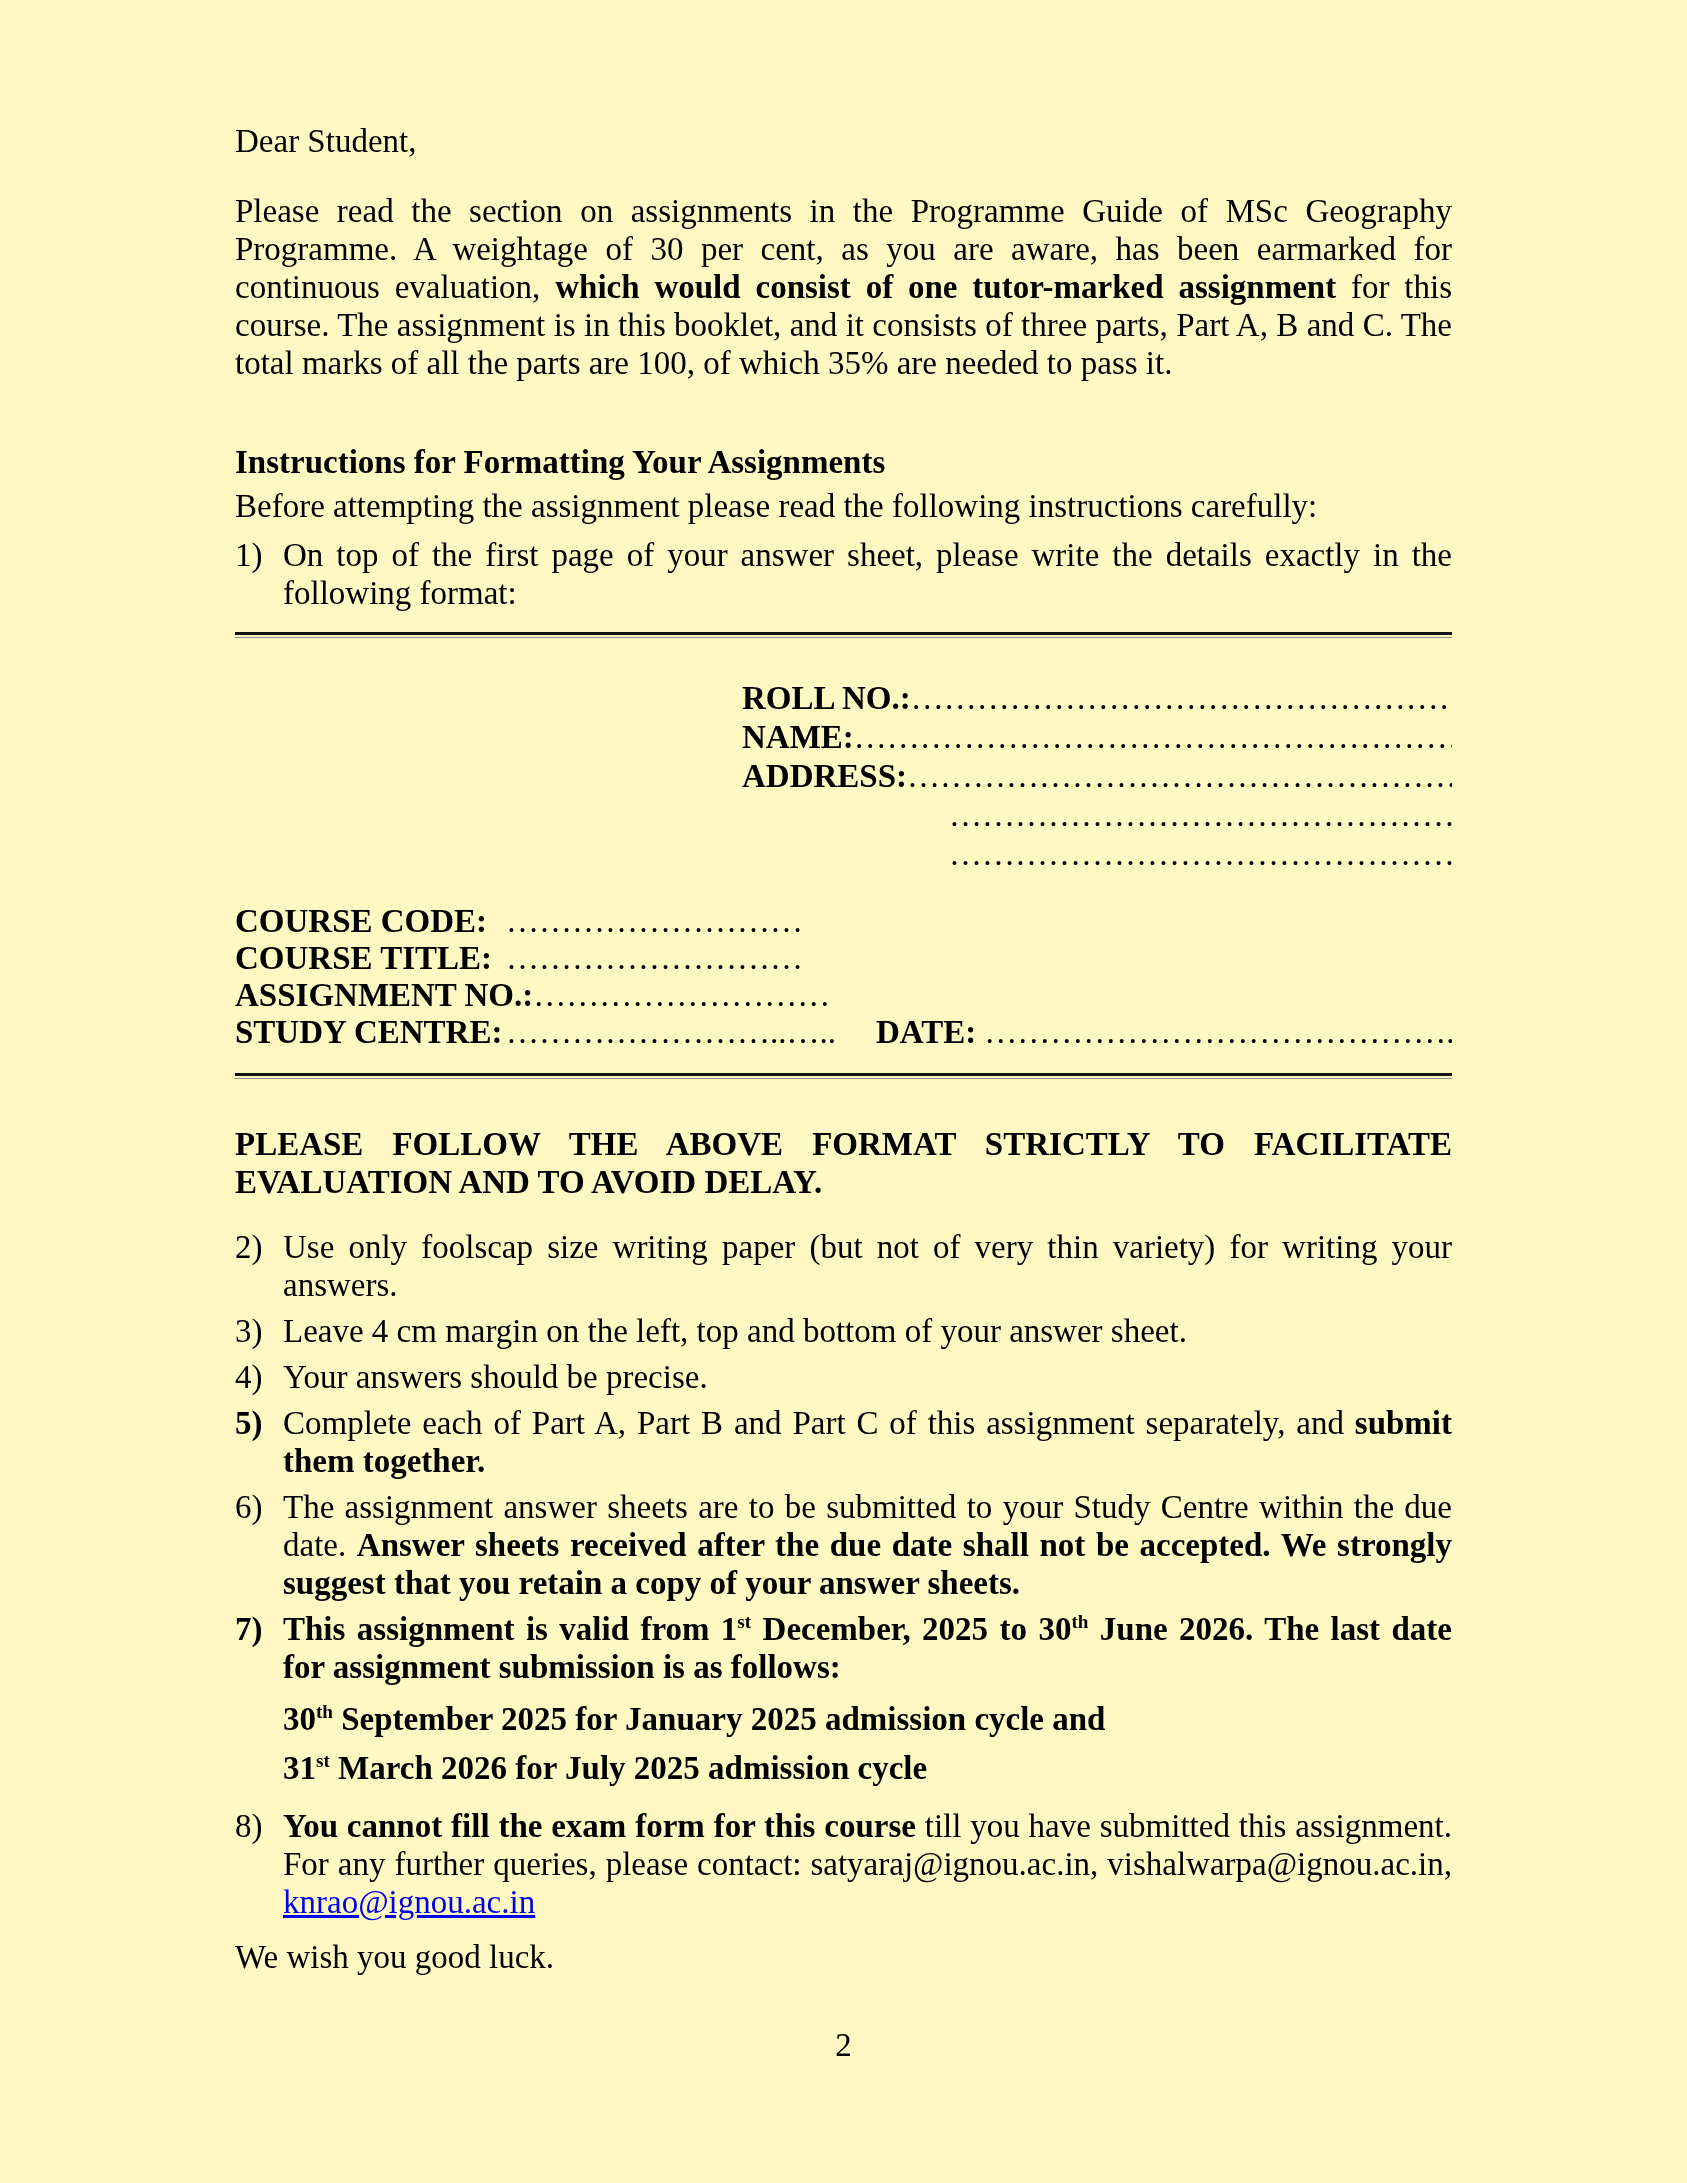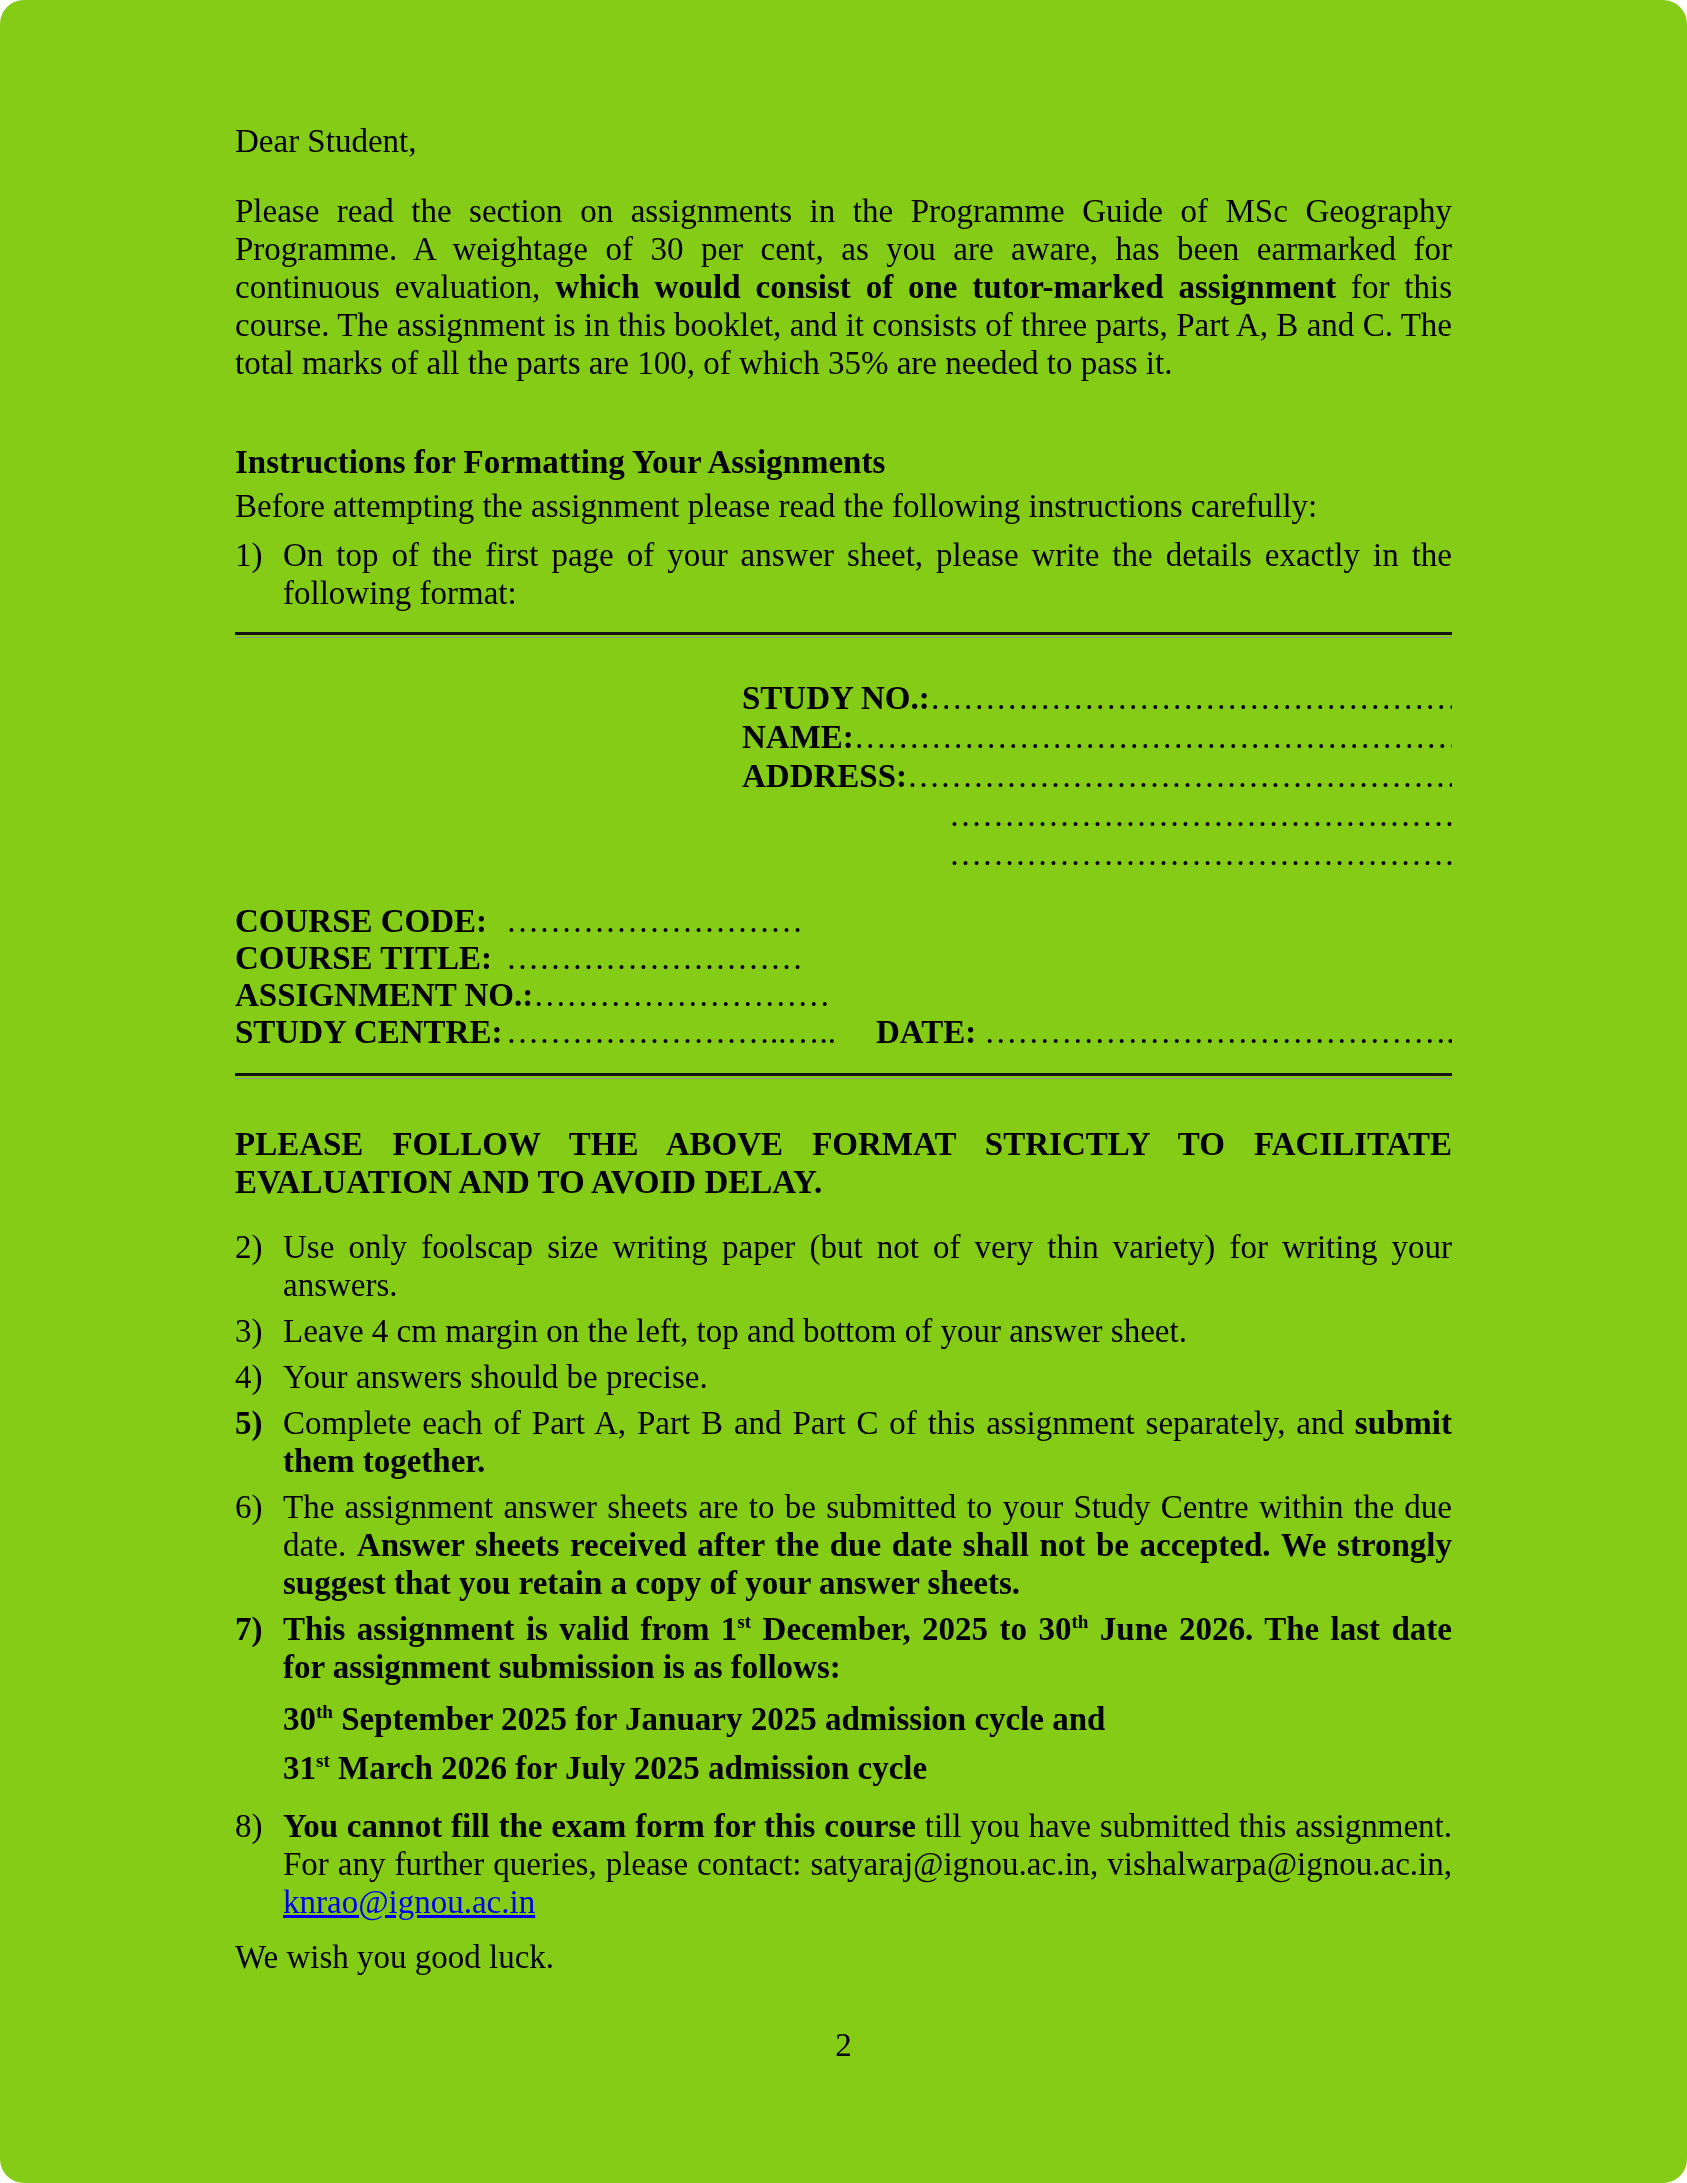--- a/index.html
+++ b/index.html
@@ -1,24 +1,23 @@
 <!DOCTYPE html>
 <html style="font-size:10.6px"><head>
 <meta charset="utf-8">
 <style>
   html, body { margin: 0; padding: 0; background: #ffffff; }
   .page {
     position: relative;
     width: 1687px;
     height: 2183px;
-    background: #84cc16;
+    background: #fef9c3;
     font-family: "Liberation Serif", "DejaVu Serif", serif;
     color: #000000;
     overflow: hidden;
-    border-radius: 24px;
   }
   .content {
     position: absolute;
     left: 235px;
     top: 122px;
     width: 1217px;
     font-size: 33px;
     line-height: 38px;
   }
   .b { font-weight: bold; }
@@ -114,21 +113,21 @@
     <p class="lead">Before attempting the assignment please read the following instructions carefully:</p>
 
     <div class="item item-1">
       <span class="num">1)</span>
       <div class="body"><span>On top of the first page of your answer sheet, please write the details exactly in the following format:</span></div>
     </div>
 
     <div class="rule rule-1"></div>
 
     <div class="form-center">
-      <div class="fc-row"><span>STUDY NO.:</span><span class="dots">………………………………………………</span></div>
+      <div class="fc-row"><span>ROLL NO.:</span><span class="dots">………………………………………………</span></div>
       <div class="fc-row"><span>NAME:</span><span class="dots">……………………………………………………</span></div>
       <div class="fc-row"><span>ADDRESS:</span><span class="dots">……………………………………………………</span></div>
       <div class="fc-extra"><span class="dots">………………………………………………</span></div>
       <div class="fc-extra"><span class="dots">………………………………………………</span></div>
     </div>
 
     <div class="form-left">
       <div class="fl-row"><span class="lbl">COURSE CODE:</span><span class="dots">………………………</span></div>
       <div class="fl-row"><span class="lbl">COURSE TITLE:</span><span class="dots">………………………</span></div>
       <div class="fl-row"><span class="lbl">ASSIGNMENT NO.:</span><span class="dots">………………………</span></div>

